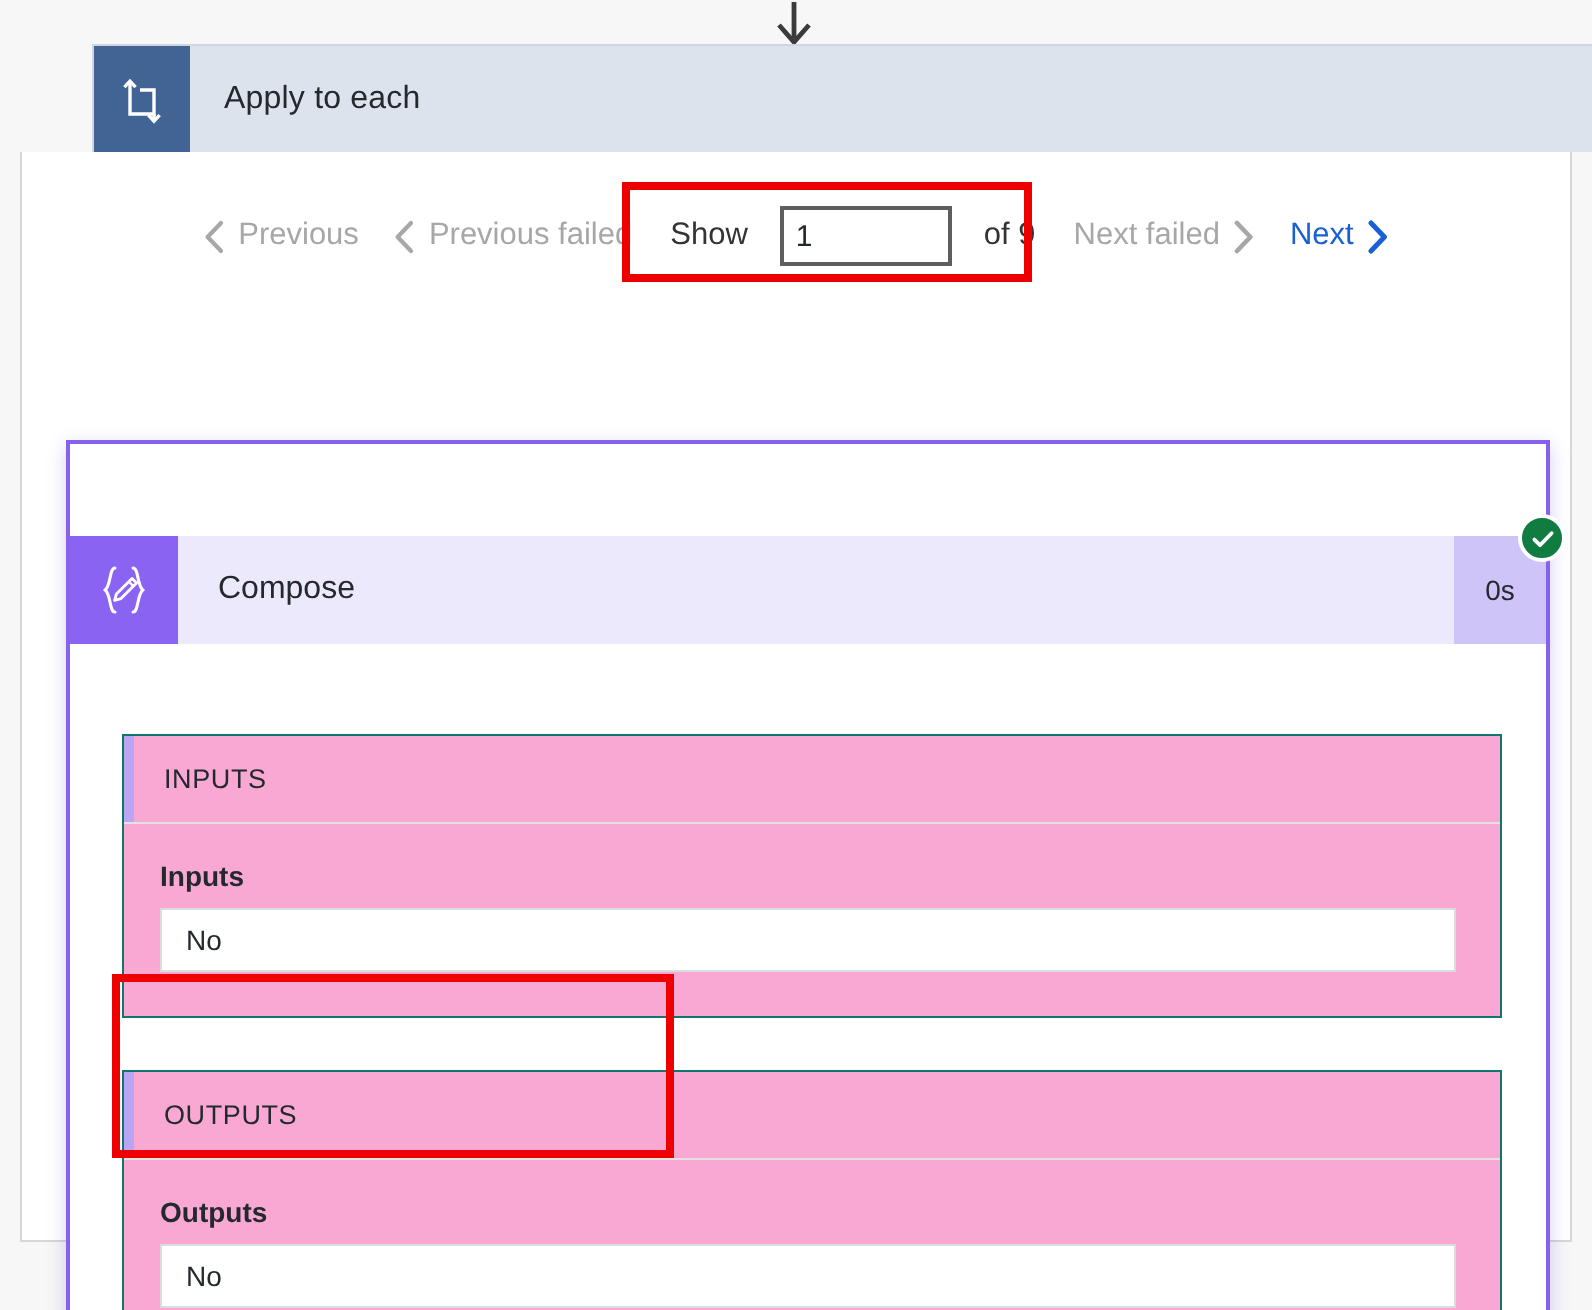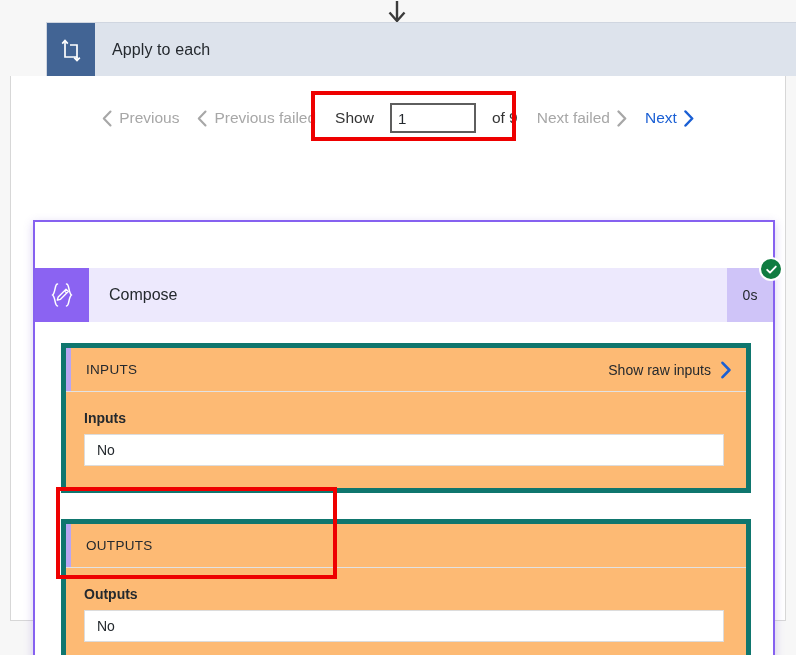--- a/index.html
+++ b/index.html
@@ -191,23 +191,24 @@
     align-items: center;
     justify-content: center;
     font-size: 14px;
     color: #24292e;
   }
 
   .compose-body { padding: 21px 22px 0 26px; }
 
   
   .io-panel {
-    border: 5px solid #0f766e;
-    background: #fdba74;
+    border: 1px solid #0f766e;
+    background: #f9a8d4;
     margin-bottom: 26px;
+    margin-top: 24px;
   }
   .io-head {
     height: 44px;
     display: flex;
     align-items: center;
     border-bottom: 1px solid #e2e2e2;
     position: relative;
     padding-left: 20px;
     padding-right: 14px;
   }
@@ -349,28 +350,20 @@
             <path d="M2.2 6.8 L5 9.6 L10.8 3.6" stroke="#ffffff" stroke-width="1.9" fill="none" stroke-linecap="round" stroke-linejoin="round"></path>
           </svg>
         </div>
       </div>
 
       <div class="compose-body">
 
         <div class="io-panel">
           <div class="io-head">
             <span class="io-head-title">INPUTS</span>
-            <span class="io-raw-link">
-              <span>Show raw inputs</span>
-              <span>
-                <svg class="chev-svg" width="12" height="18" viewBox="0 0 12 18">
-                  <path d="M2.5 1.8 L9.4 9 L2.5 16.2" stroke="#1a5fd4" stroke-width="2.6" fill="none" stroke-linecap="round" stroke-linejoin="round"></path>
-                </svg>
-              </span>
-            </span>
           </div>
           <div class="io-content">
             <div class="field-label">Inputs</div>
             <div class="field-box">No</div>
           </div>
         </div>
 
         <div class="io-panel">
           <div class="io-head">
             <span class="io-head-title">OUTPUTS</span>

